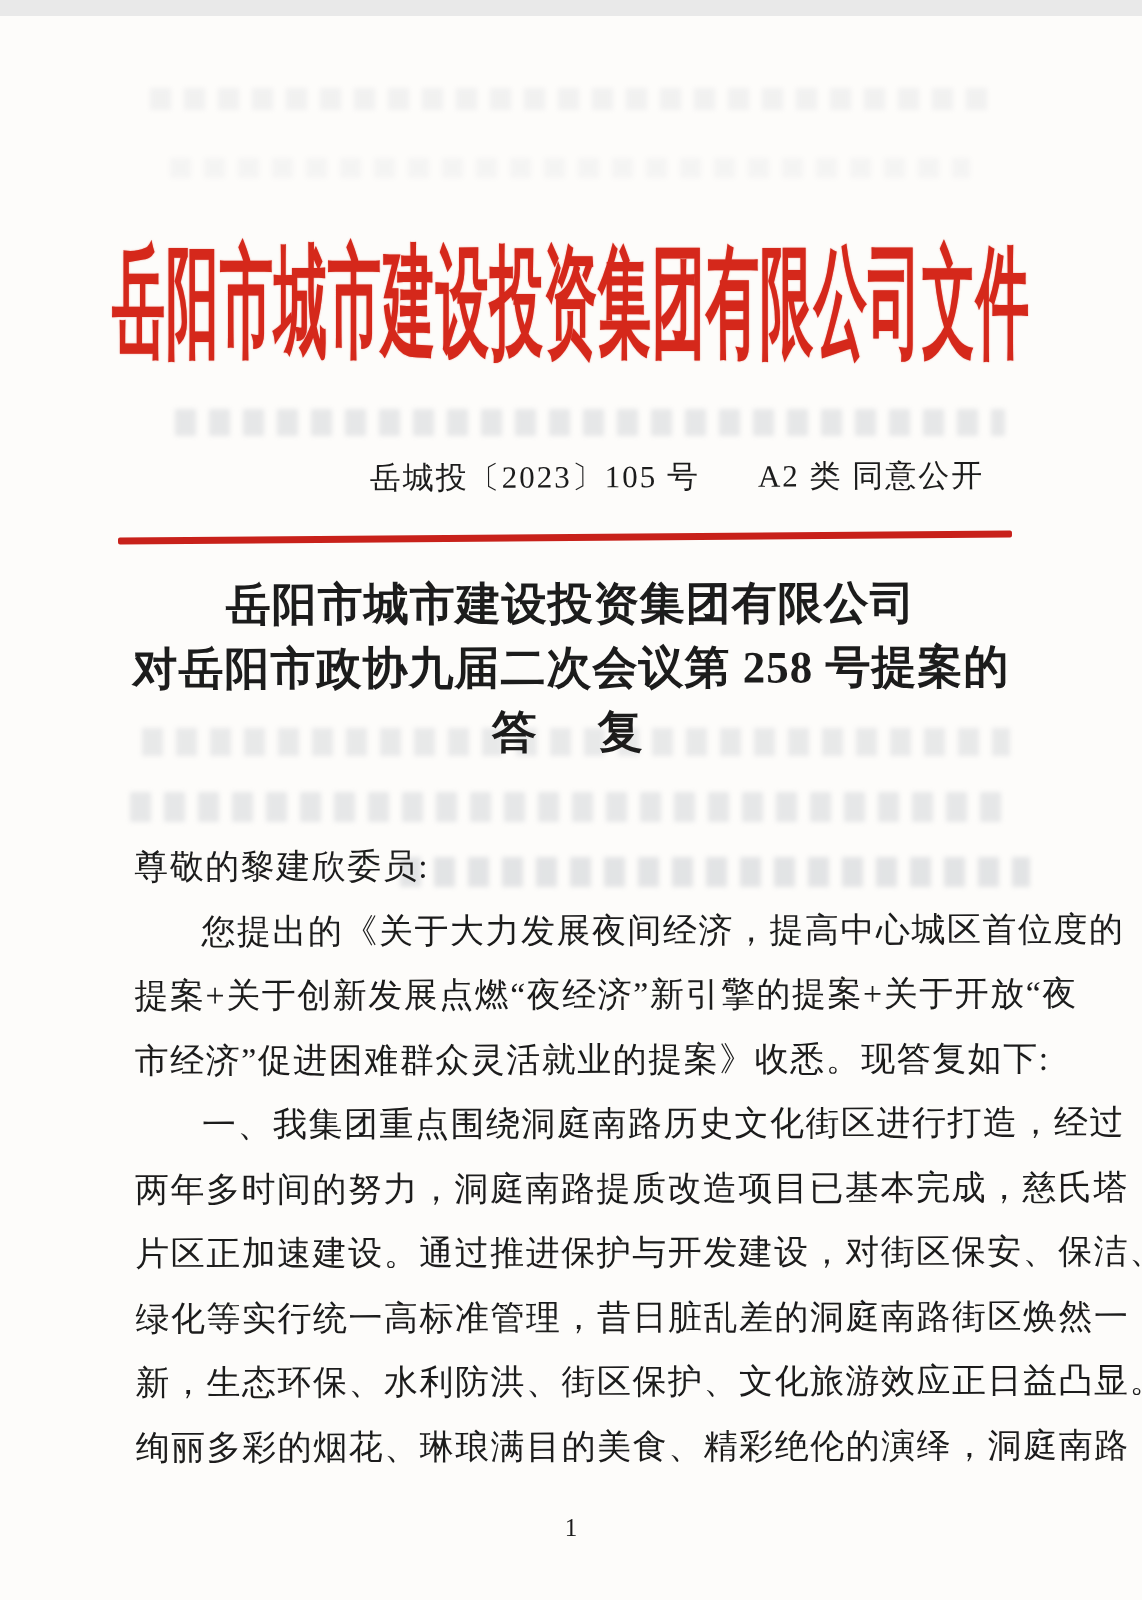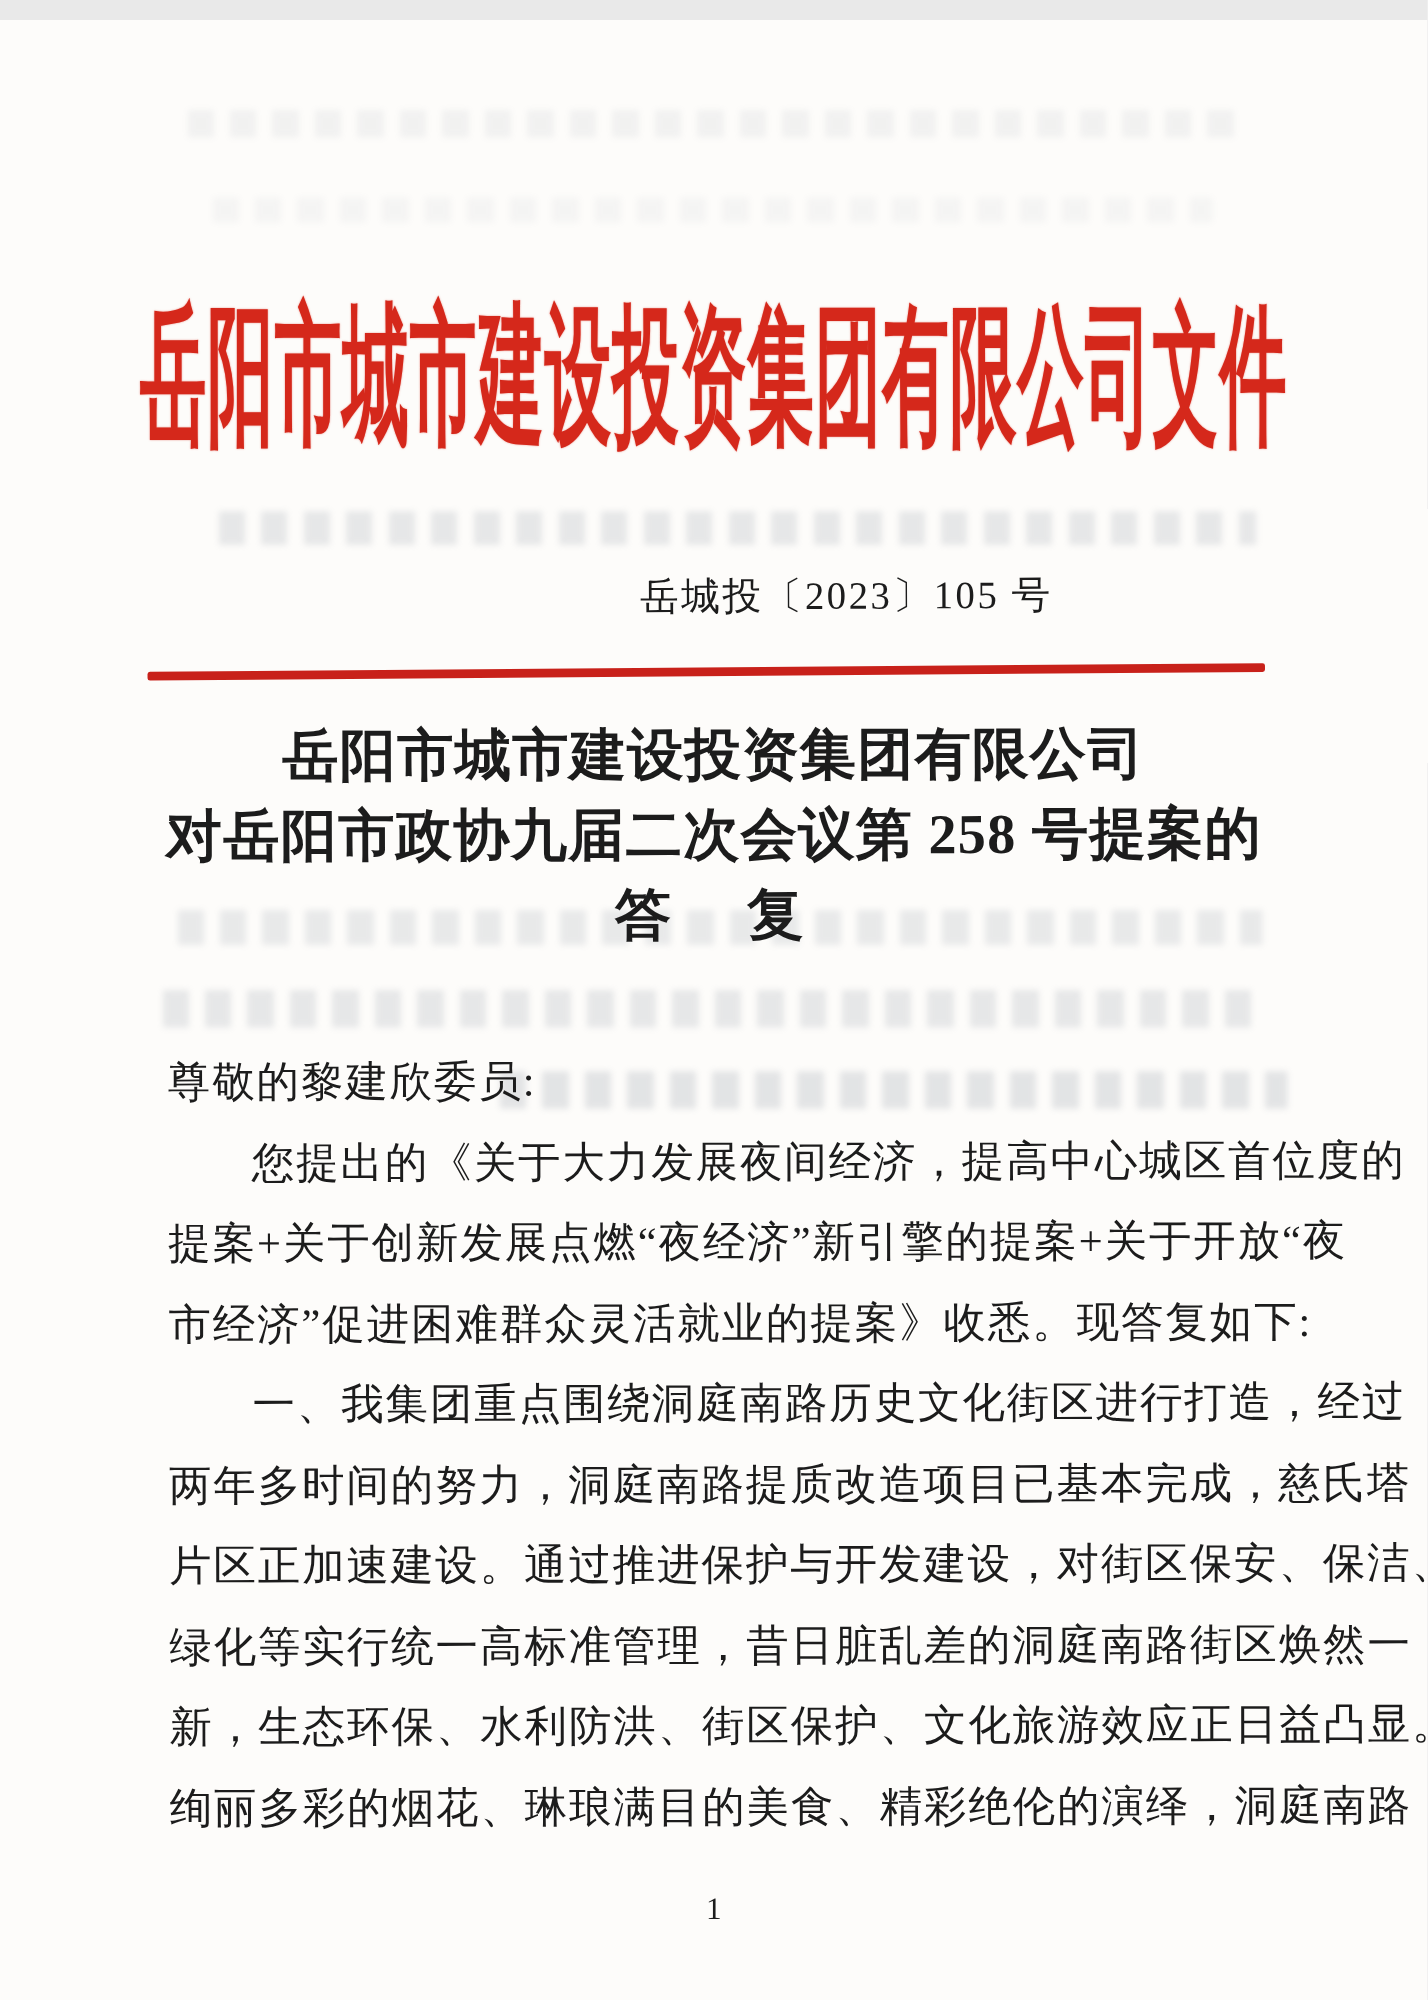--- a/index.html
+++ b/index.html
@@ -85,20 +85,21 @@
   <div class="ghost g2"></div>
   <div class="ghost g3"></div>
   <div class="ghost g4"></div>
   <div class="ghost g5"></div>
   <div class="ghost g6"></div>
 
   <h1 class="red-head">岳阳市城市建设投资集团有限公司文件</h1>
 
   <div class="doc-line">
     <span>岳城投〔2023〕105 号</span>
+    <span>A2 类 同意公开</span>
   </div>
 
   <div class="red-rule"></div>
 
   <div class="doc-title">
     <div>岳阳市城市建设投资集团有限公司</div>
     <div>对岳阳市政协九届二次会议第 258 号提案的</div>
     <div class="t3">答　复</div>
   </div>
 

